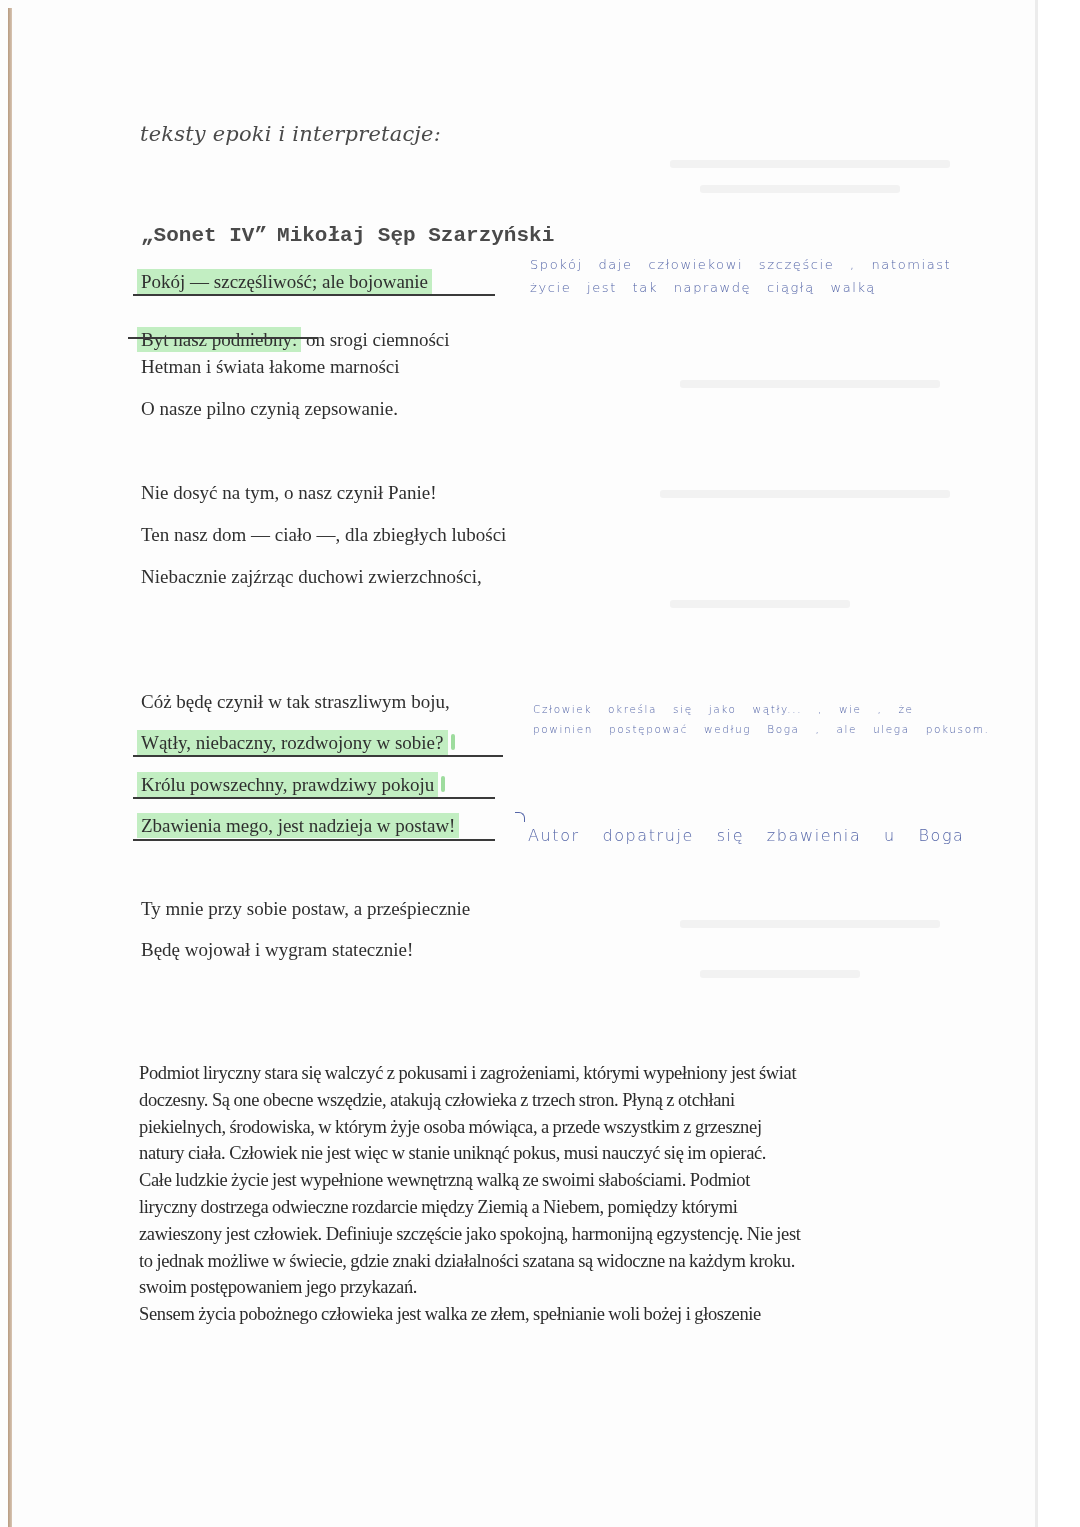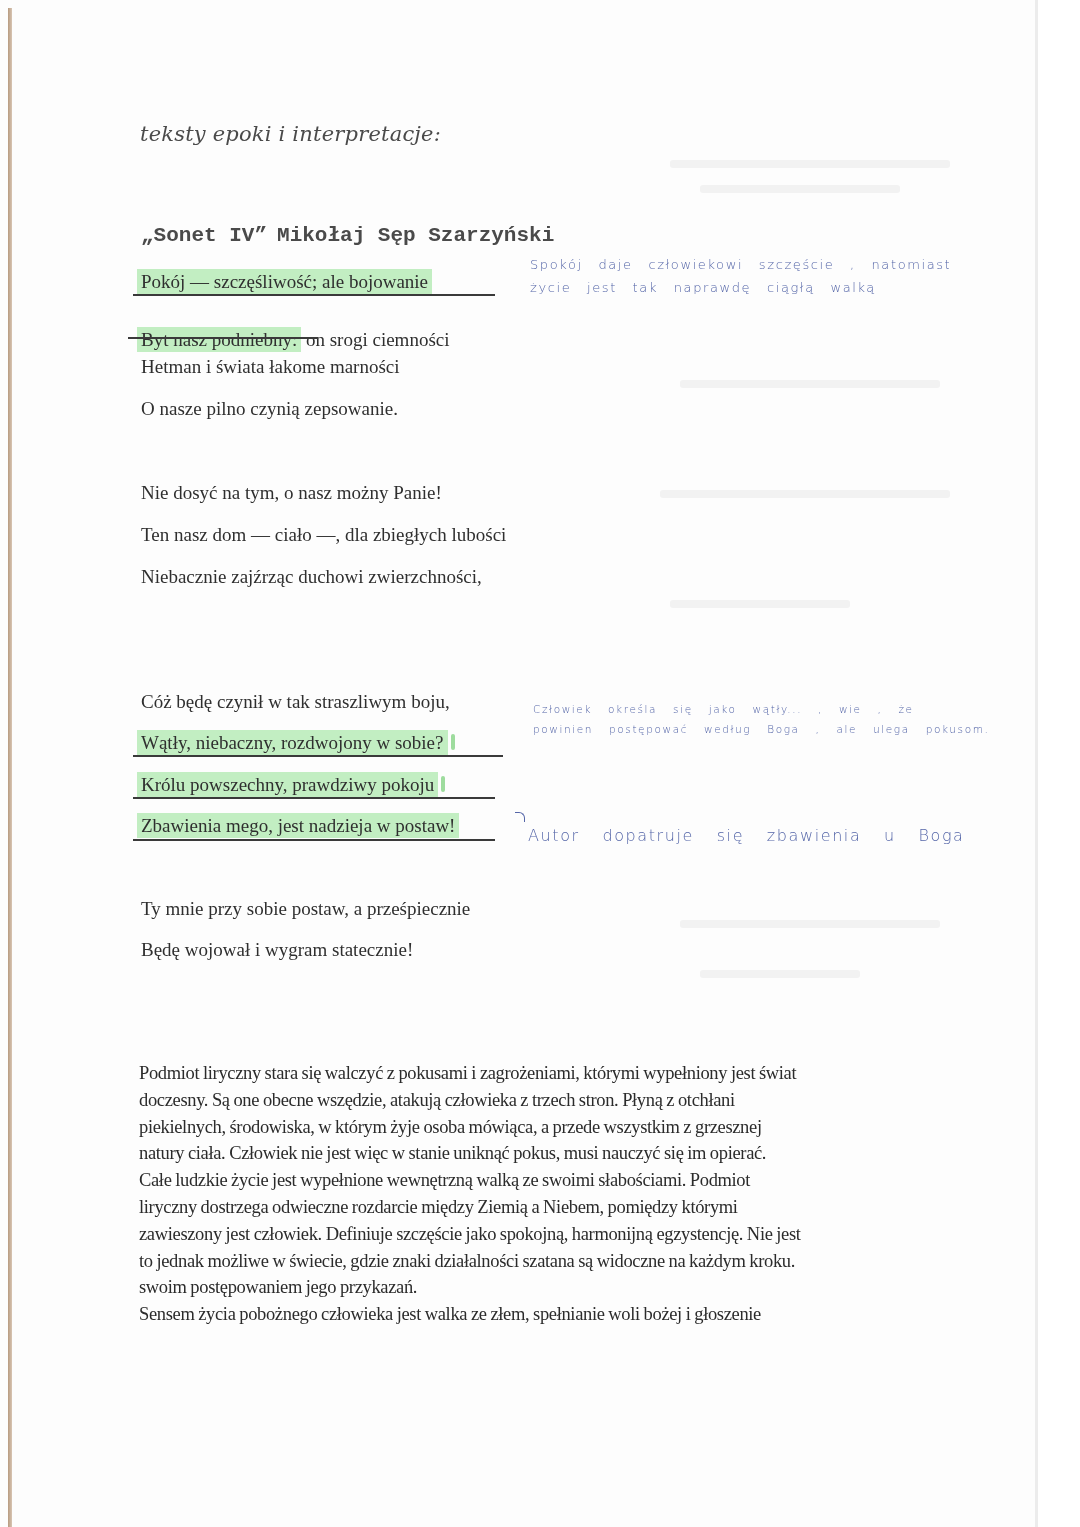--- a/index.html
+++ b/index.html
@@ -146,21 +146,21 @@
   <div class="underline" style="left:133px;top:294px;width:362px;"></div>
 
   <div class="verse-line" style="top:312px;margin-top:16px;">
     <span class="hl">Byt nasz podniebny:</span><span> on srogi ciemności</span>
   </div>
   <div class="underline" style="left:128px;top:337px;width:190px;"></div>
 
   <div class="verse-line" style="top:355px;">Hetman i świata łakome marności</div>
   <div class="verse-line" style="top:397px;">O nasze pilno czynią zepsowanie.</div>
 
-  <div class="verse-line" style="top:481px;">Nie dosyć na tym, o nasz możny Panie!</div>
+  <div class="verse-line" style="top:481px;">Nie dosyć na tym, o nasz czynił Panie!</div>
   <div class="verse-line" style="top:523px;">Ten nasz dom — ciało —, dla zbiegłych lubości</div>
   <div class="verse-line" style="top:565px;">Niebacznie zajźrząc duchowi zwierzchności,</div>
 
   <div class="verse-line" style="top:690px;">Cóż będę czynił w tak straszliwym boju,</div>
 
   <div class="verse-line" style="top:731px;">
     <span class="hl">Wątły, niebaczny, rozdwojony w sobie?</span><span class="hl-tick"></span>
   </div>
   <div class="underline" style="left:133px;top:755px;width:370px;"></div>
 

